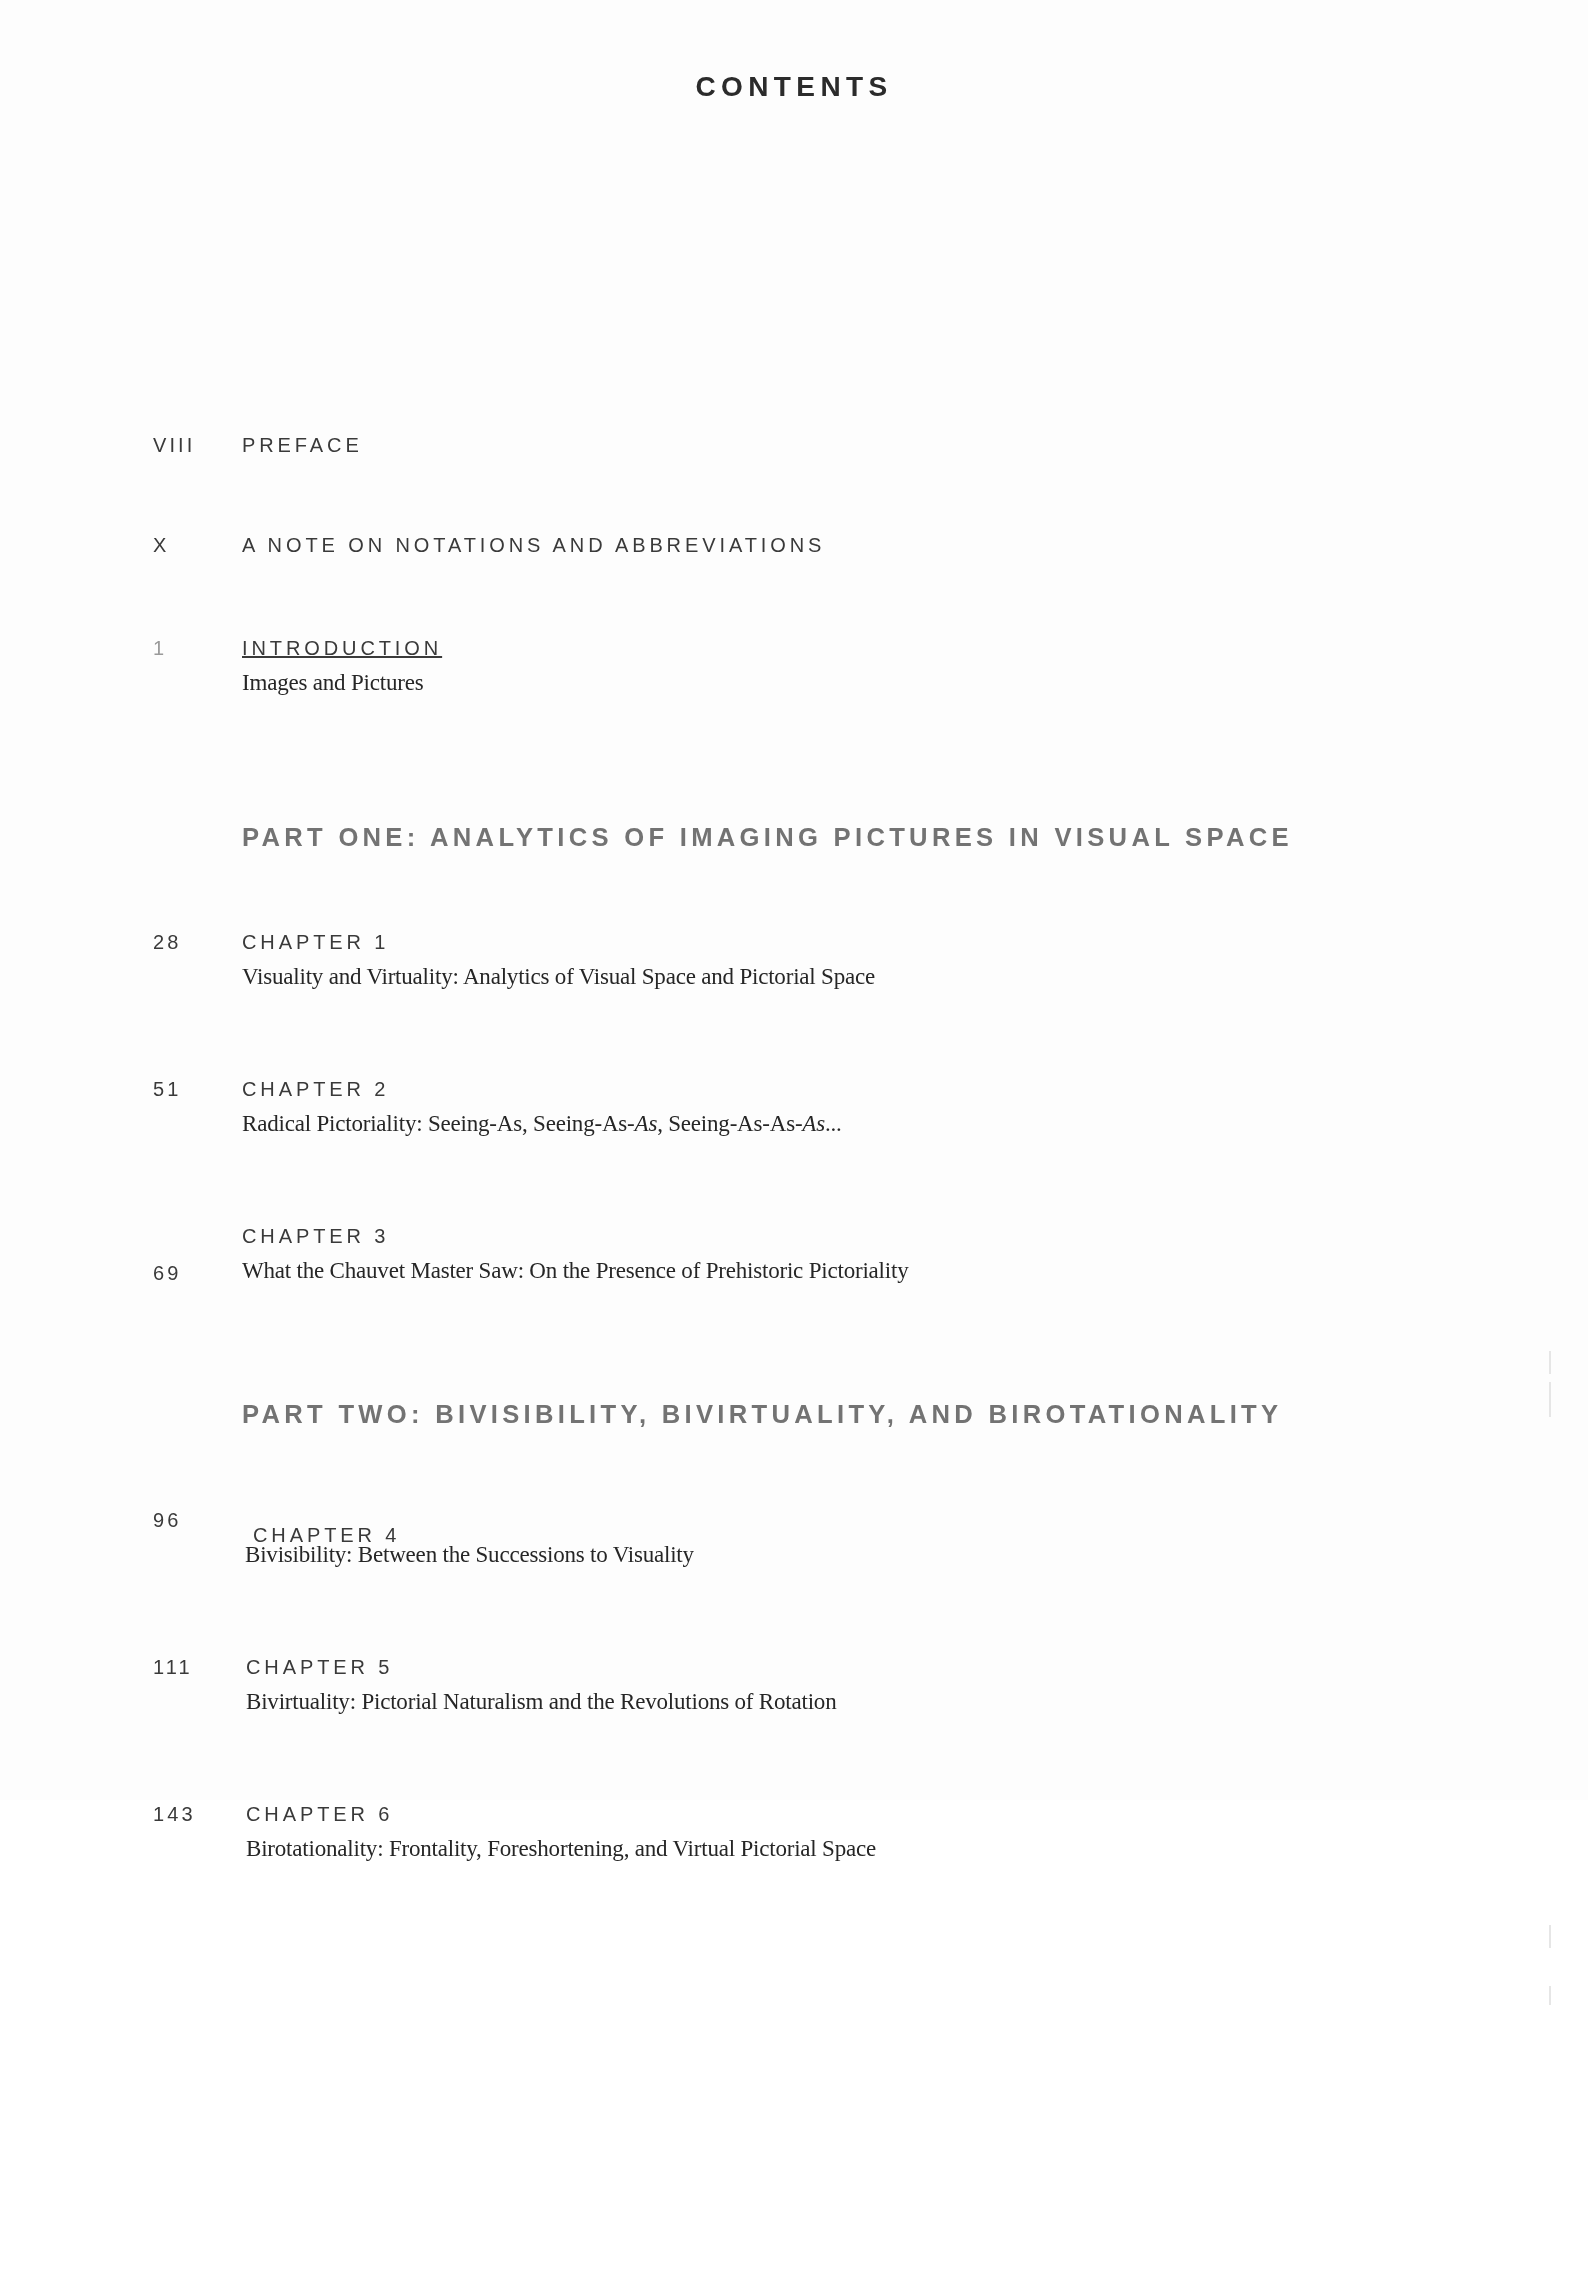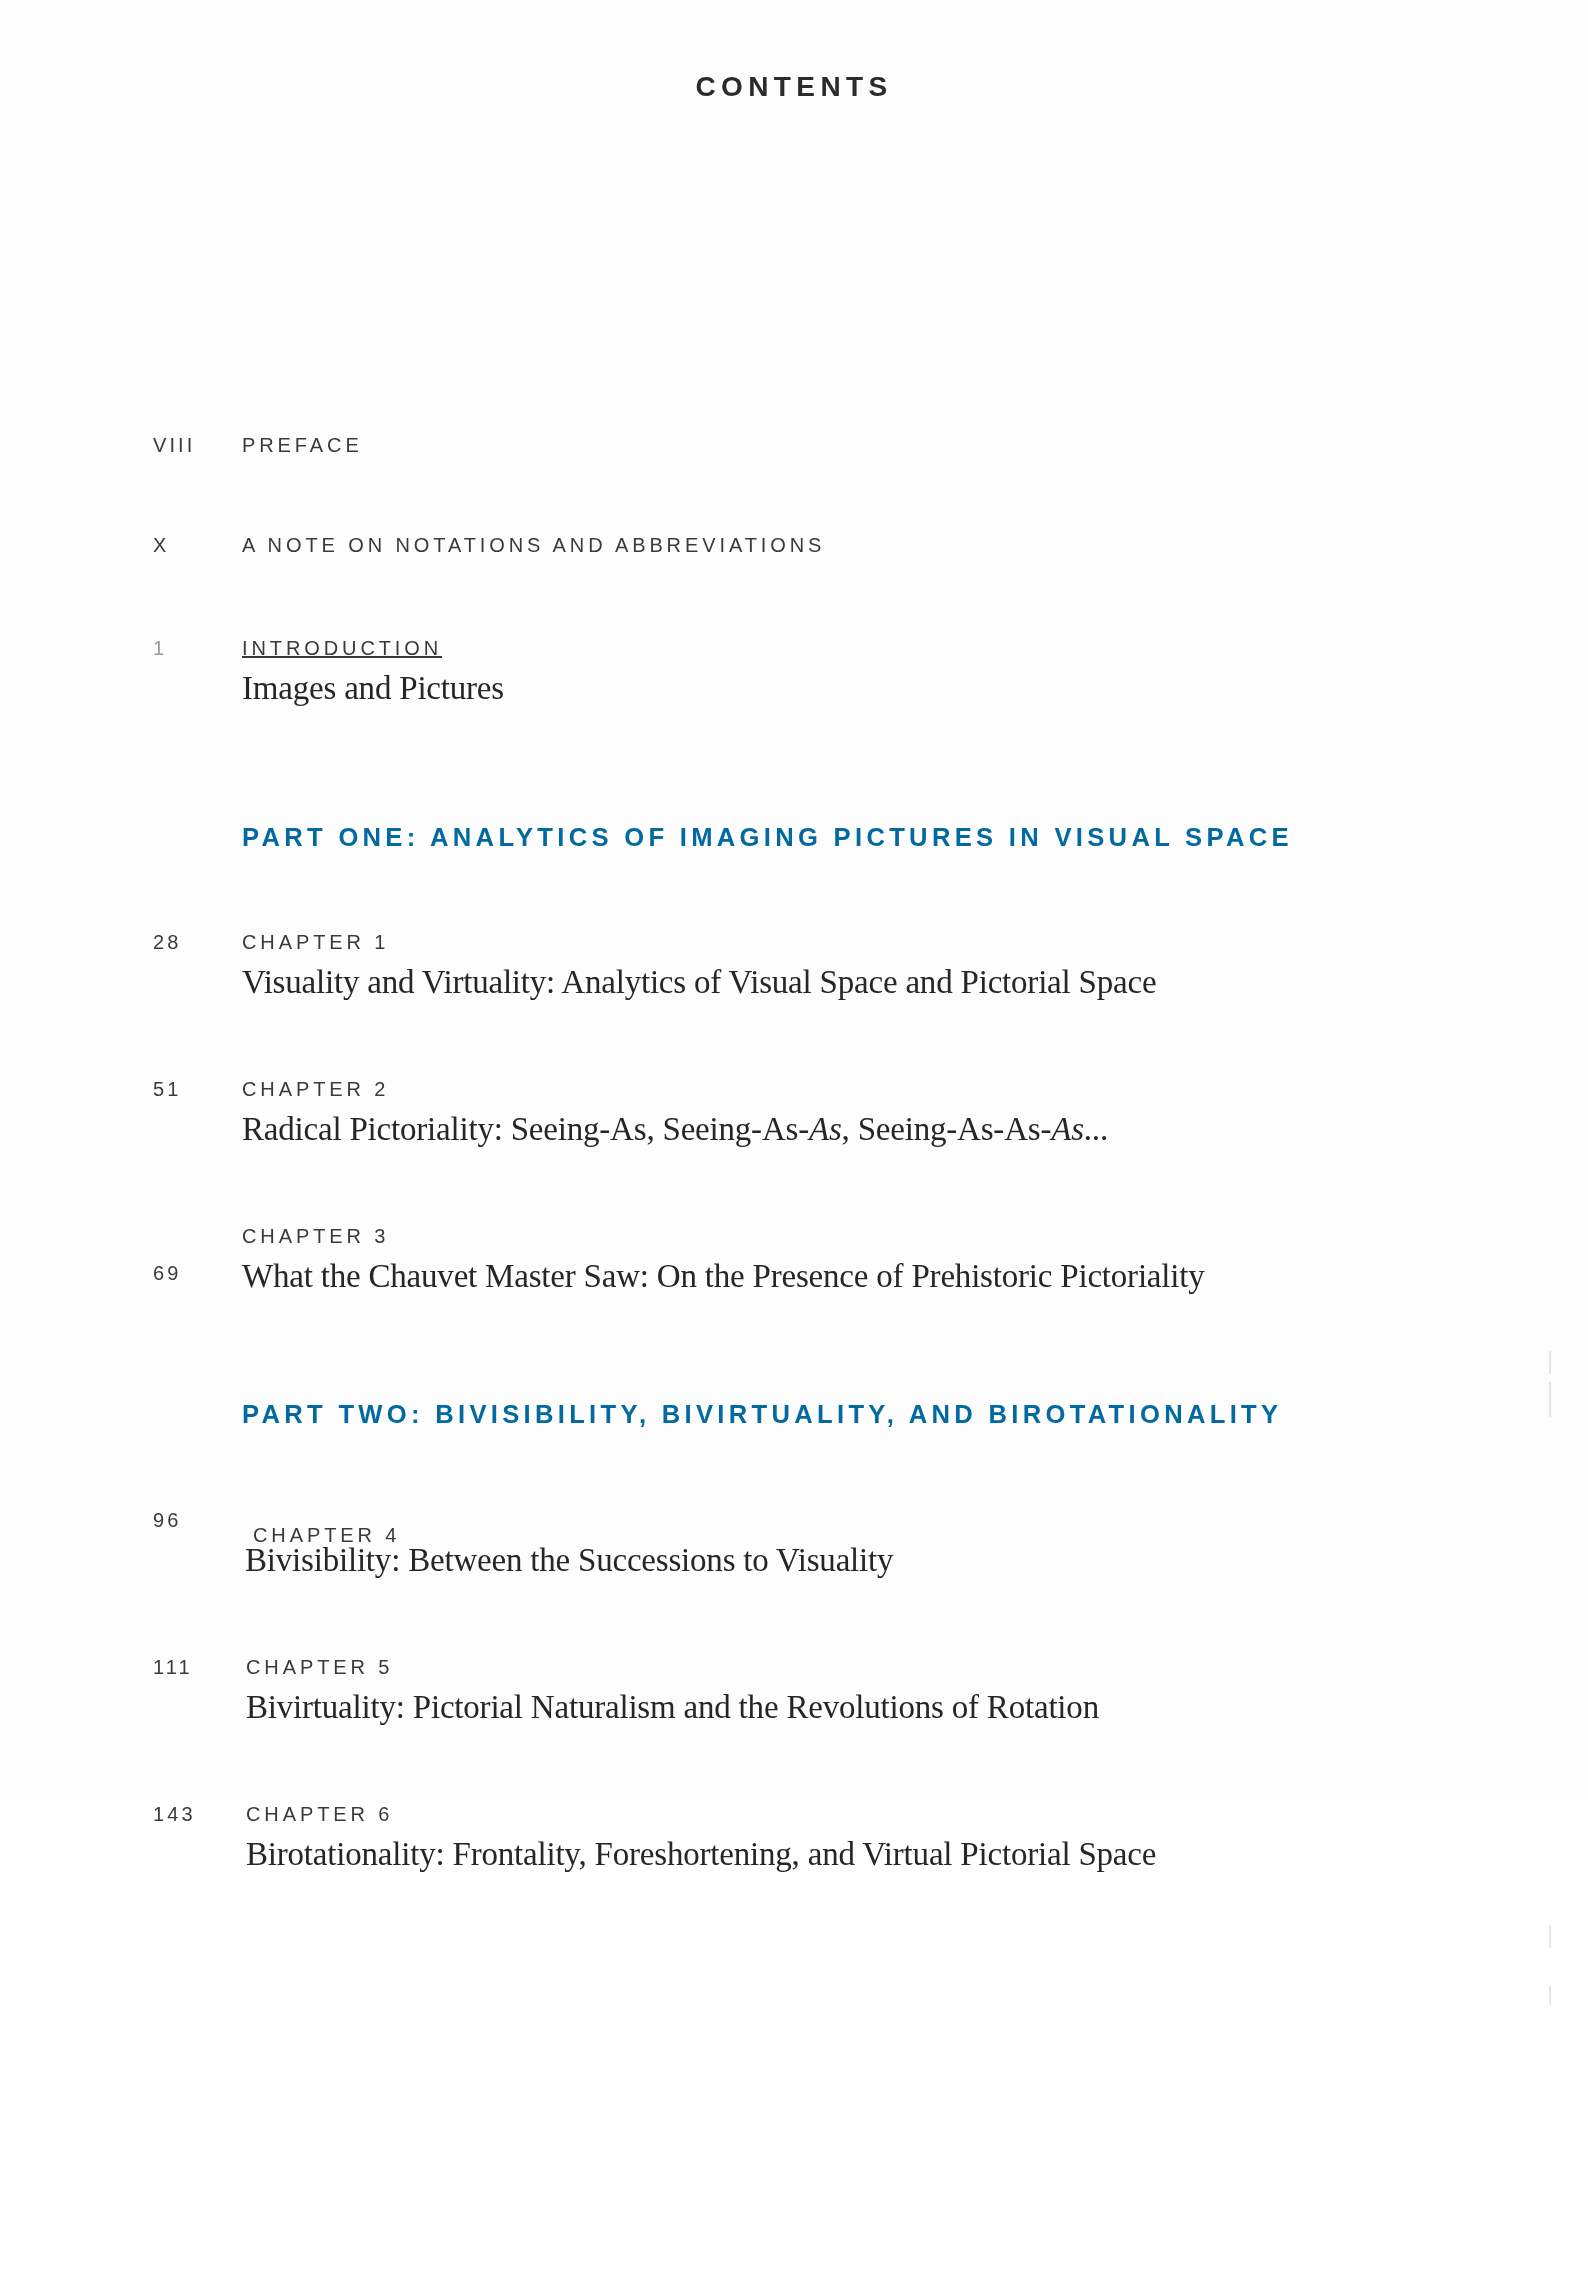--- a/index.html
+++ b/index.html
@@ -52,34 +52,34 @@
       font-family: "Liberation Sans", sans-serif;
       font-size: 20px;
       letter-spacing: 3.9px;
       color: #3a3a3a;
       white-space: nowrap;
     }
     .title {
       position: absolute;
       left: 242px;
       font-family: "Liberation Serif", serif;
-      font-size: 33px;
+      font-size: 23px;
       color: #262626;
       white-space: nowrap;
       letter-spacing: -0.2px;
     }
     .title em { font-style: italic; }
     .part-heading {
       position: absolute;
       left: 242px;
       font-family: "Liberation Sans", sans-serif;
       font-weight: bold;
       font-size: 25.6px;
       letter-spacing: 4.3px;
-      color: #0369a1;
+      color: #737373;
       white-space: nowrap;
     }
     .artifact {
       position: absolute;
       background: #e6e6e6;
       width: 2.3px;
     }
   </style>
 </head>
 <body>

